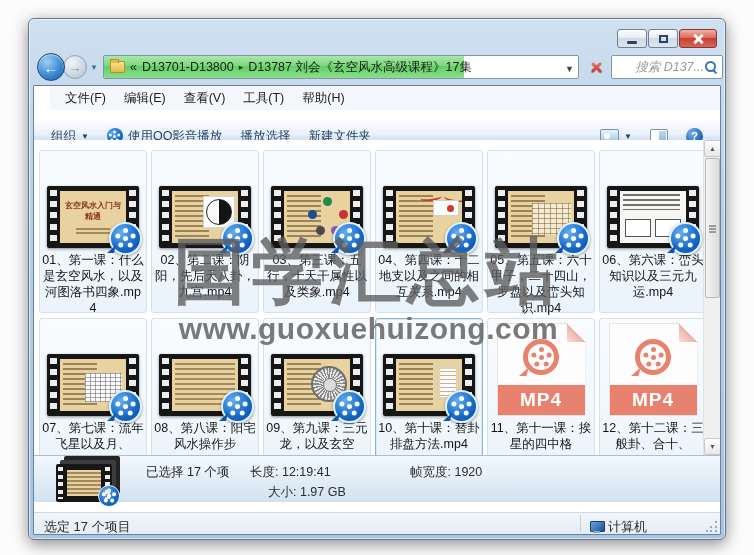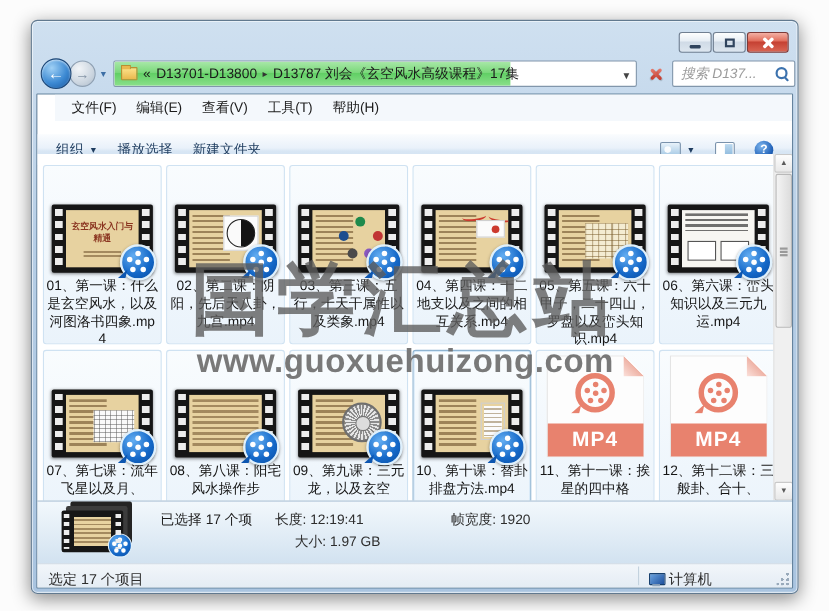--- a/index.html
+++ b/index.html
@@ -46,21 +46,21 @@
   .crumb-sep { font-size:9px; color:#333; }
   .addr-dd { position:absolute; right:4px; top:8px; font-size:9px; color:#444; }
 
   .stop-btn { position:absolute; left:552px; top:7px; width:22px; height:22px; display:flex; align-items:center; justify-content:center; }
   .stop-x { position:relative; width:13px; height:13px; }
   .stop-x::before,.stop-x::after { content:""; position:absolute; left:5px; top:0; width:3.4px; height:13px; background:linear-gradient(180deg,#e57b6e,#c23a2c); border-radius:2px; box-shadow:0 1px 1px rgba(0,0,0,.25);}
   .stop-x::before{ transform:rotate(45deg);} .stop-x::after{ transform:rotate(-45deg);}
 
   .searchbox { position:absolute; left:578px; top:6px; width:112px; height:24px; background:#fff;
     border:1px solid #8196ab; border-radius:2px; display:flex; align-items:center; padding:0 4px 0 7px; }
-  .searchbox input { flex:1; min-width:0; border:none; outline:none; font-style:italic; font-size:12.5px; color:#9a9a9a; font-family:inherit; background:transparent; }
+  .searchbox input { flex:1; min-width:0; border:none; outline:none; font-style:italic; font-size:12.5px; color:#9a9a9a; font-family:inherit; background:transparent;text-align:right; }
   .searchbox input::placeholder { color:#9a9a9a; font-style:italic; opacity:1; }
   .mag { position:relative; width:14px; height:14px; flex:0 0 auto; }
   .mag::before { content:""; position:absolute; left:1px; top:1px; width:7px; height:7px; border:2px solid #3c72ae; border-radius:50%; }
   .mag::after { content:""; position:absolute; left:9px; top:9px; width:5px; height:2.4px; background:#3c72ae; border-radius:2px; transform:rotate(45deg); transform-origin:0 50%; }
 
   
   #client { position:absolute; left:4px; right:4px; top:66px; bottom:4px; background:#fff;
     border:1px solid #65839e; border-radius:1px; overflow:hidden; }
 
   #menubar { position:absolute; left:16px; right:0; top:0; height:24px; background:#f4f8fc;
@@ -175,21 +175,21 @@
   #vscroll { position:absolute; right:0; top:0; bottom:0; width:17px; background:#f0f0f0; border-left:1px solid #e2e2e2; }
   .sb-btn { position:absolute; left:0; width:17px; height:17px; background:linear-gradient(180deg,#fdfdfd,#e8e8e8);
     border:1px solid #c9c9c9; border-radius:2px; display:flex; align-items:center; justify-content:center; font-size:7px; color:#5a5a5a; }
   .sb-up { top:0; } .sb-down { bottom:0; }
   .sb-thumb { position:absolute; left:1px; top:18px; width:15px; height:140px;
     background:linear-gradient(90deg,#f4f4f4,#dcdcdc); border:1px solid #b8b8b8; border-radius:2px; }
   .sb-thumb::after { content:""; position:absolute; left:3px; right:3px; top:50%; height:1.5px; background:#9a9a9a;
     box-shadow:0 -3px 0 #9a9a9a, 0 3px 0 #9a9a9a; }
 
   
-  #details { position:absolute; left:0; right:0; top:369px; height:57px;
+  #details { position:absolute; left:0; right:0; top:369px; height:47px;
     background:linear-gradient(180deg,#f2f8fc,#dcE9f4 70%,#d2e2f0); border-top:1px solid #a8bfd4; }
   .dp-stack { position:absolute; left:22px; top:8px; width:56px; height:38px; }
   .dp-film { position:absolute; left:0; bottom:0; width:56px; height:38px; background:#161616; border-radius:2px;
     box-shadow:4px -4px 0 #3c3c3c, 8px -8px 0 #242424; }
   .dp-film::before,.dp-film::after { content:""; position:absolute; top:3px; bottom:3px; width:5px;
     background-image:repeating-linear-gradient(to bottom,#ededed 0 4px,transparent 4px 7.6px); }
   .dp-film::before{ left:2px; } .dp-film::after{ right:2px; }
   .dp-slide { position:absolute; left:9px; right:9px; top:4px; bottom:4px; background:#e7d2a0;
     background-image:repeating-linear-gradient(to bottom,rgba(96,66,30,.5) 0 1.6px,transparent 1.6px 4px); background-clip:content-box; padding:2px; }
   .dp-qqb { position:absolute; right:-8px; bottom:-5px; width:22px; height:22px; border-radius:50%;
@@ -270,20 +270,24 @@
         <span class="menu-item">工具(T)</span>
         <span class="menu-item">帮助(H)</span>
       </div>
 
       <div id="toolbar">
         <div class="tb-item">
           <span>组织</span>
           <span class="tb-caret">▼</span>
         </div>
         <div class="tb-item">
+          <span class="mini-qq"></span>
+          <span>使用QQ影音播放</span>
+        </div>
+        <div class="tb-item">
           <span>播放选择</span>
         </div>
         <div class="tb-item">
           <span>新建文件夹</span>
         </div>
         <div class="tb-spacer"></div>
         <div class="tb-item">
           <span class="views-ico"></span>
           <span class="tb-caret">▼</span>
         </div>

